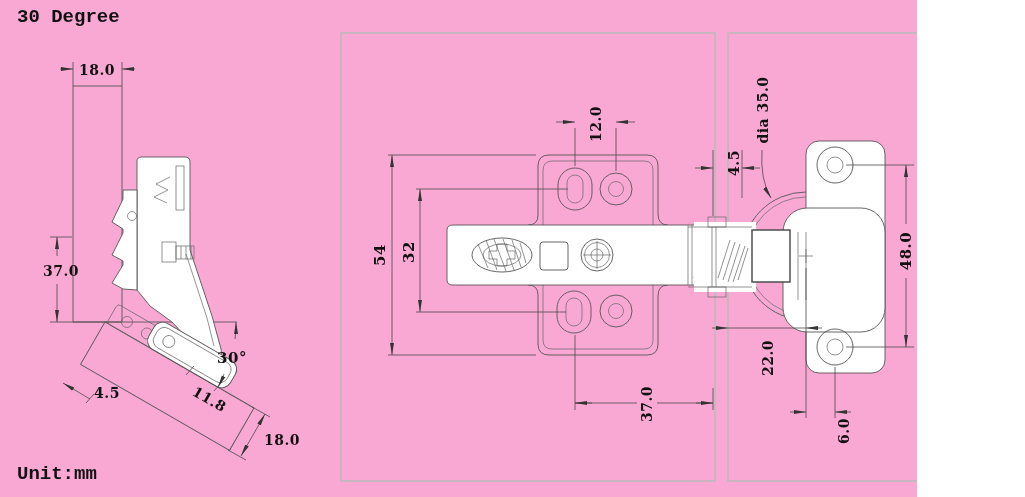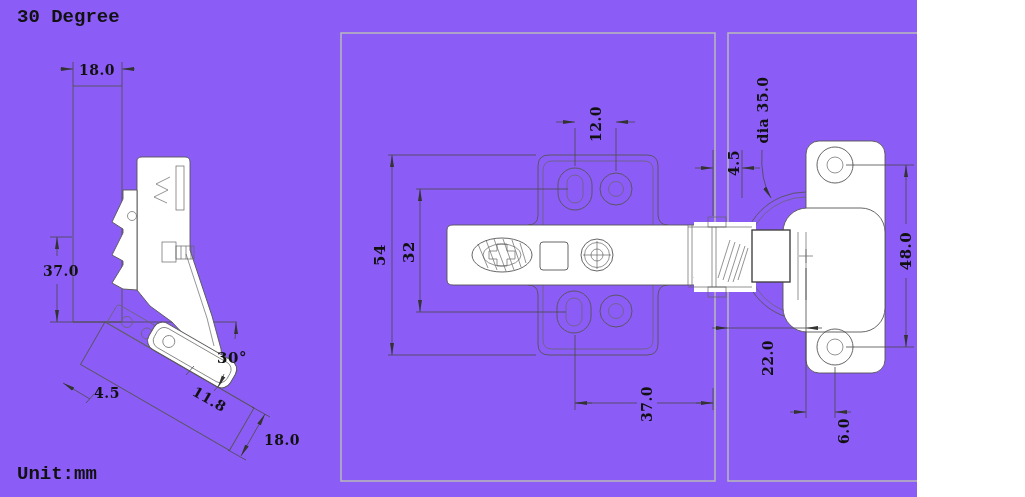--- a/index.html
+++ b/index.html
@@ -1,16 +1,16 @@
 <!DOCTYPE html>
 <html><head>
 <meta charset="utf-8">
 <style>
   html,body{margin:0;padding:0;background:#fff;}
-  .canvas-wrap{position:relative;width:917px;height:497px;background:#8b5cf6;overflow:hidden;}
+  .canvas-wrap{position:relative;width:917px;height:497px;background:#f9a8d4;overflow:hidden;}
   svg{display:block;}
   svg text{font-family:"DejaVu Serif", serif;font-weight:bold;fill:#111;}
   .dim{font-size:14px;letter-spacing:.5px;}
   .dim-lg{font-size:15px;letter-spacing:.5px;}
   .cad-title{font-family:"Liberation Mono", monospace;font-size:19px;font-weight:bold;letter-spacing:0px;}
   .ln{stroke:#555;stroke-width:0.9;fill:none;stroke-linejoin:round;}
   .ln2{stroke:#666;stroke-width:0.7;fill:none;}
   .wht{fill:#fff;}
   .dimln{stroke:#4a4a4a;stroke-width:0.8;fill:none;}
   .panel{stroke:#b9b9b9;stroke-width:1.5;fill:none;}

